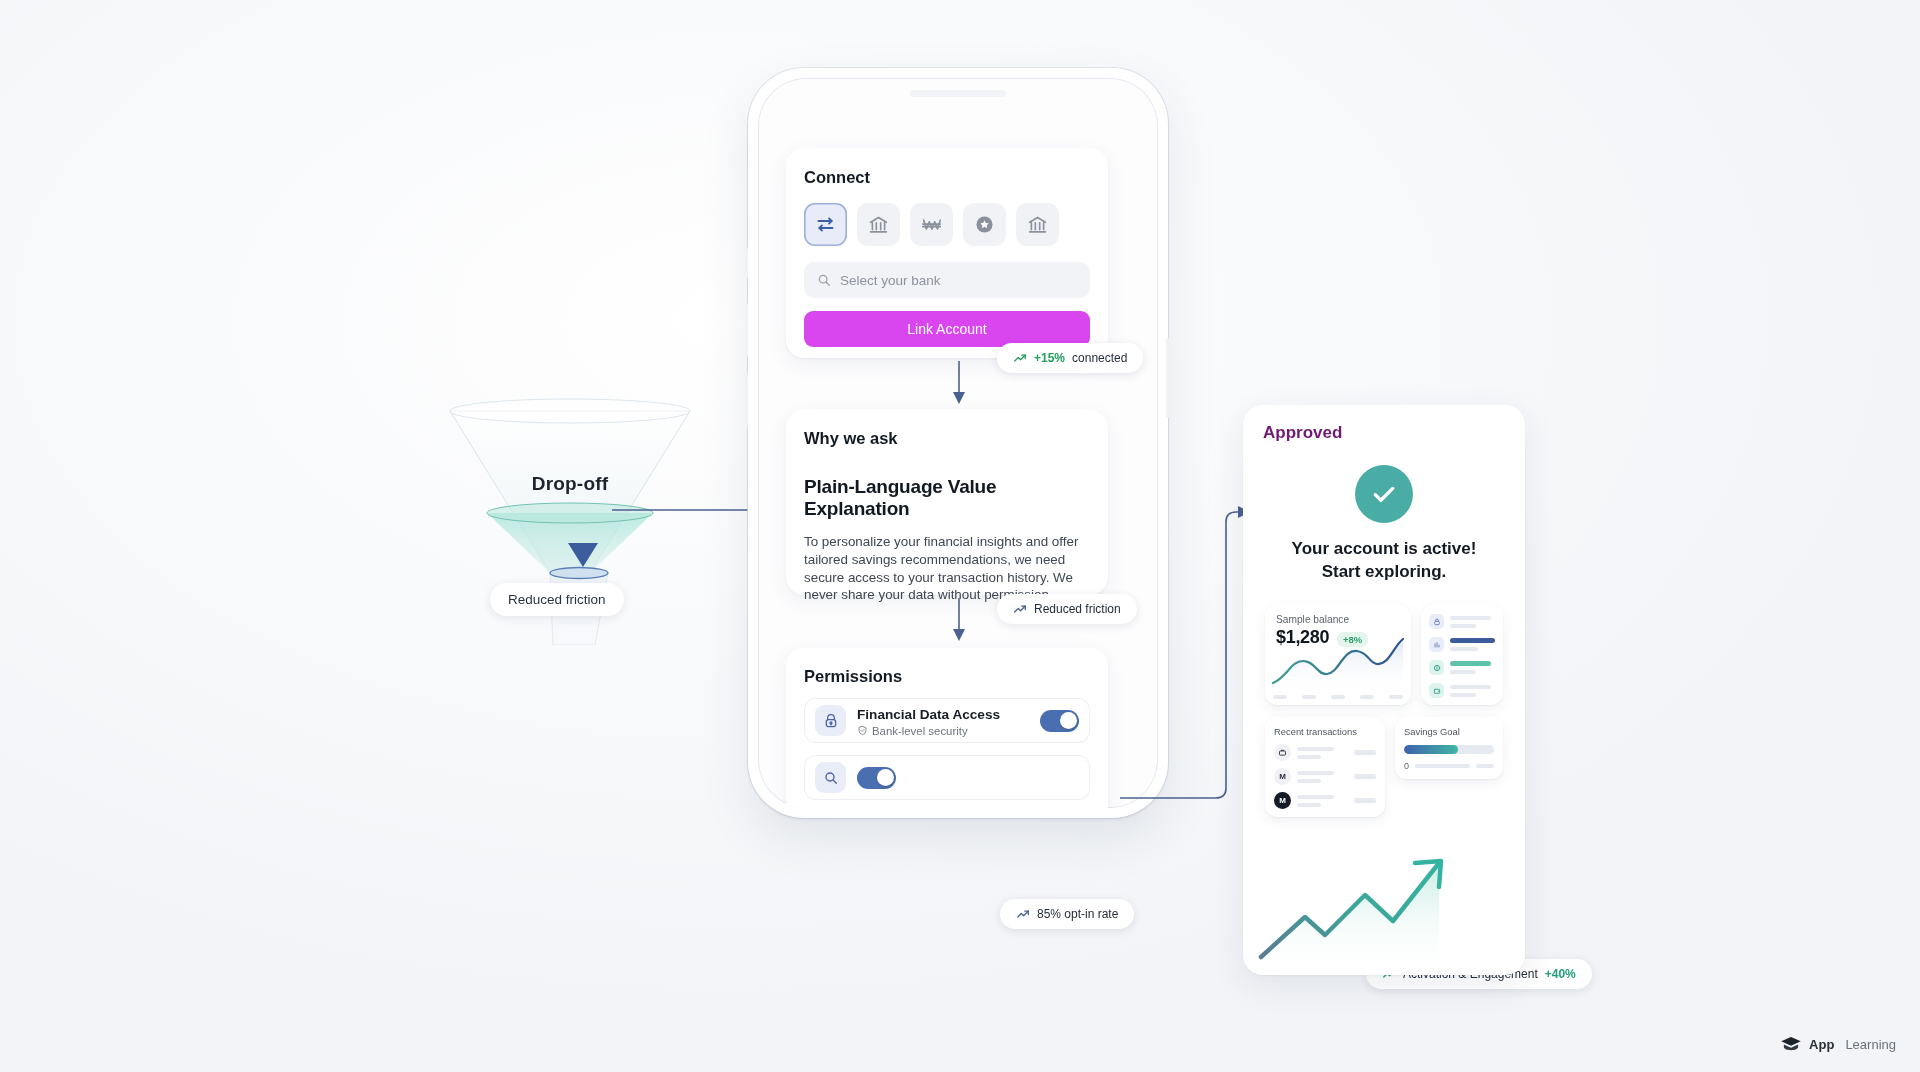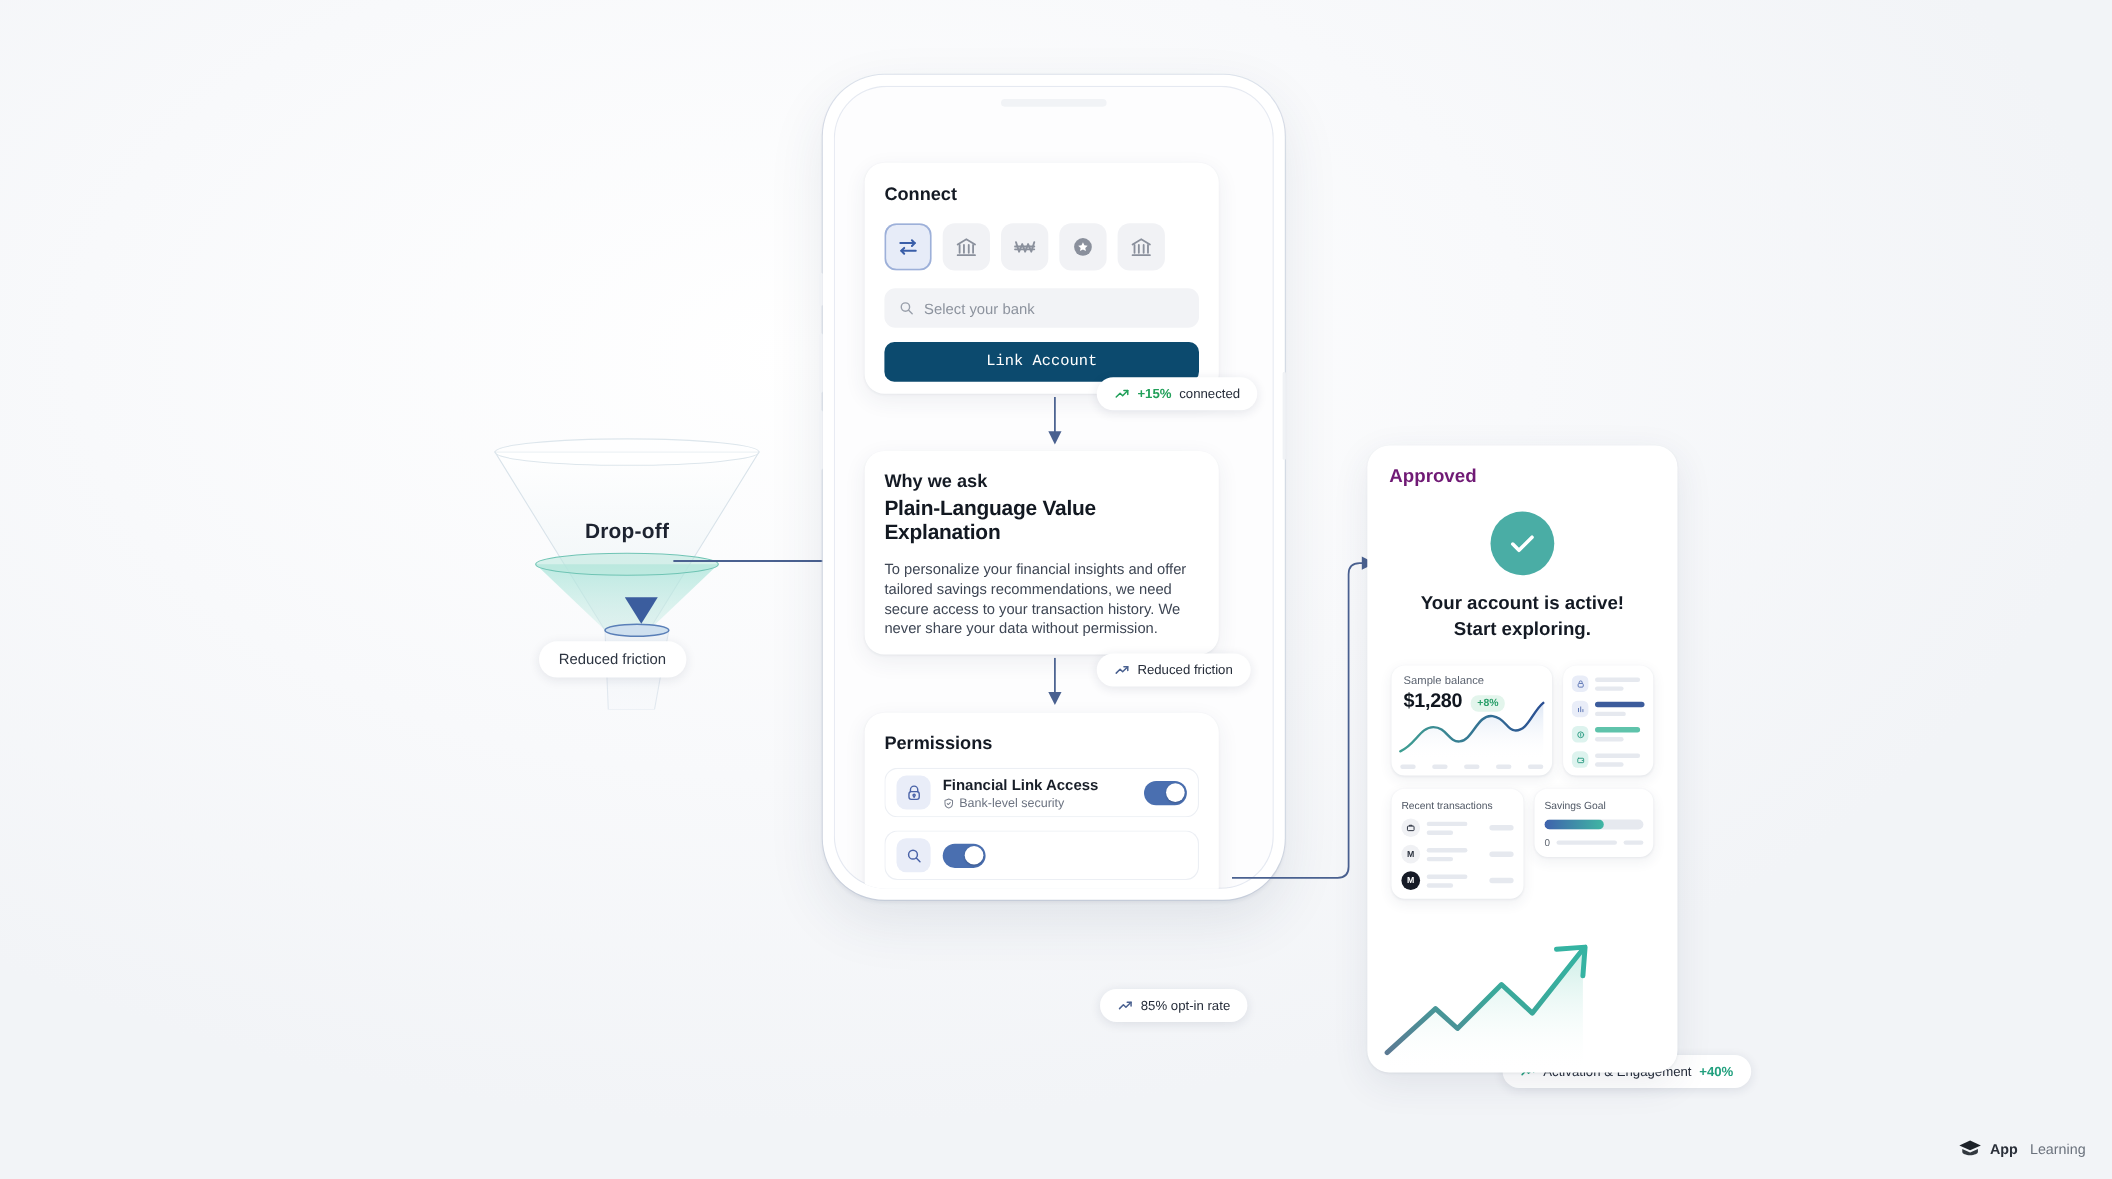--- a/index.html
+++ b/index.html
@@ -83,29 +83,29 @@
     color: #3a5ea8;
   }
   #search-field {
     margin-top: 16px; height: 36px; border-radius: 10px;
     background: #f2f3f6;
     display: flex; align-items: center; gap: 9px; padding: 0 13px;
   }
   #search-placeholder { font-size: 13.5px; color: #8d939e; }
   #link-account-btn {
     margin-top: 13px; height: 36px; border-radius: 9px;
-    background: #0c4a6e;
+    background: #d946ef;
     display: flex; align-items: center; justify-content: center;
     color: #ffffff; font-size: 14px; font-weight: 400; cursor: pointer;
     border: none; width: 100%;
-    font-family: Liberation Mono, monospace;
+    font-family: Liberation Sans, sans-serif;
   }
 
   #card-why { top: 332px; height: 185px; padding: 19px 18px; }
-  #why-headline { font-size: 19px; font-weight: 700; color: #121821; margin-top: 4px; letter-spacing: -.2px; }
+  #why-headline { font-size: 19px; font-weight: 700; color: #121821; margin-top: 28px; letter-spacing: -.2px; }
   #why-body { font-size: 13.4px; line-height: 1.33; color: #3e4654; margin-top: 13px; }
 
   #card-perm { top: 570px; height: 185px; padding: 19px 18px; }
   .perm-row {
     margin-top: 12px; height: 45px;
     background: #ffffff; border-radius: 12px;
     box-shadow: inset 0 0 0 1px #eceff4;
     display: flex; align-items: center; padding: 0 11px; gap: 11px;
   }
   .perm-ico {
@@ -352,21 +352,21 @@
         <div class="perm-row">
           <span class="perm-ico">
             <svg width="16" height="16" viewBox="0 0 24 24" fill="none" stroke="currentColor" stroke-width="1.9" stroke-linecap="round">
               <path d="M7 10V7.5a5 5 0 0110 0V10"></path>
               <rect x="5" y="10" width="14" height="10.5" rx="3.2"></rect>
               <circle cx="12" cy="15" r="1.5"></circle>
                 <path d="M12 16.3v1.6"></path>
             </svg>
           </span>
           <span class="perm-txt">
-            <span class="perm-name">Financial Link Access</span>
+            <span class="perm-name">Financial Data Access</span>
             <span class="perm-sub">
               <svg width="11" height="11" viewBox="0 0 24 24" fill="none" stroke="#7c828f" stroke-width="2" stroke-linecap="round" stroke-linejoin="round">
                 <path d="M12 3l7.5 3v5.5c0 5-3.3 8.4-7.5 9.5-4.2-1.1-7.5-4.5-7.5-9.5V6z"></path>
                   <path d="M9 12l2 2 4-4"></path>
               </svg>
               <span>Bank-level security</span>
             </span>
           </span>
           <span class="toggle">
               <span class="knob"></span>

